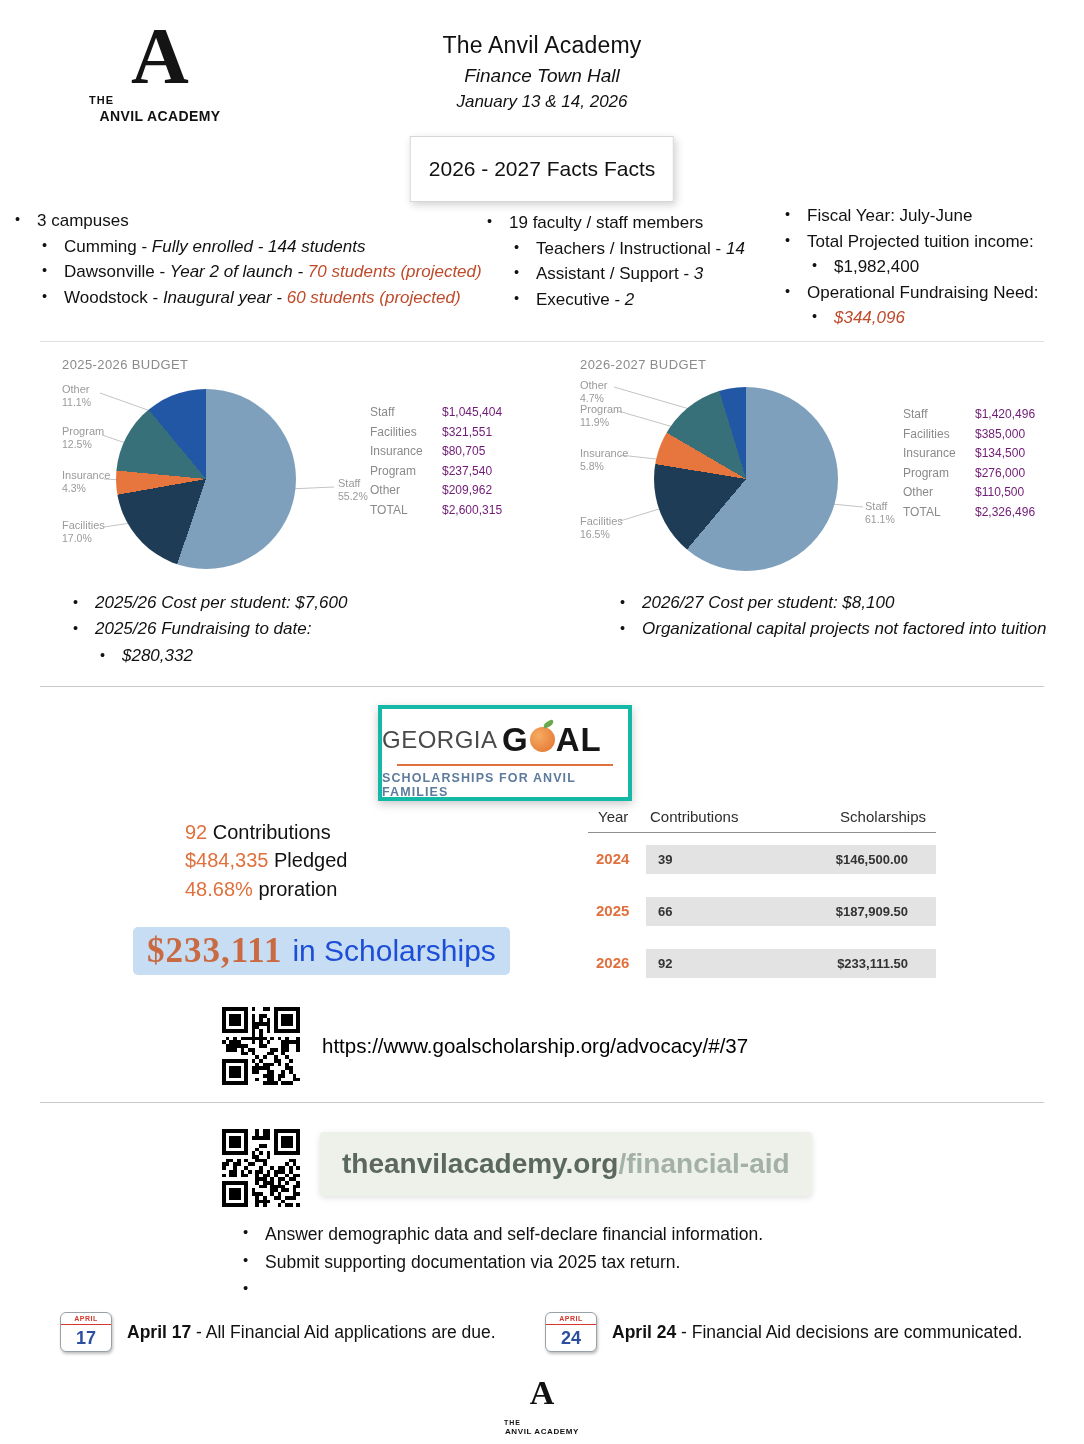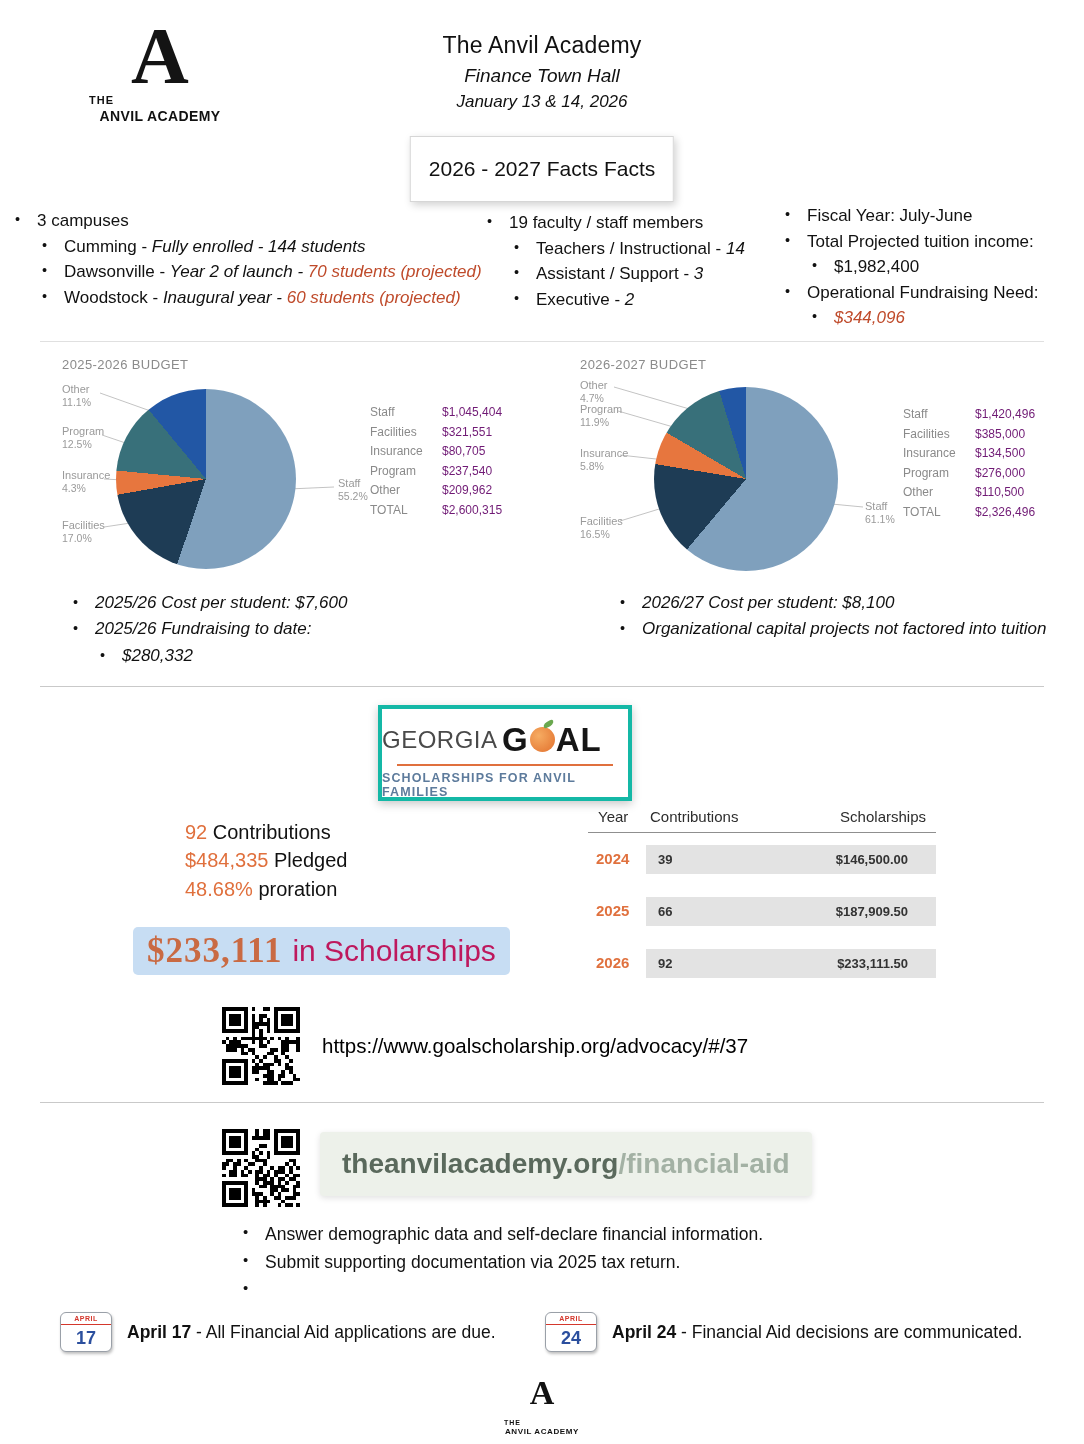--- a/index.html
+++ b/index.html
@@ -82,21 +82,21 @@
                   background:#6aa84f; border-radius:70% 30% 70% 30%; transform:rotate(-22deg); }
   .gl-rule { margin:5px auto 0; width:216px; border-top:2px solid #e0703d; }
   .gl-sub { margin-top:5px; font-size:12.5px; font-weight:700; color:#5d7b9c; letter-spacing:1.1px; }
 
   .goal-stats { position:absolute; left:140px; top:818px; font-size:20px; line-height:1.42;margin-left:45px; }
   .stat-hi { color:#e0703d; }
 
   .goal-banner { position:absolute; left:133px; top:927px; height:48px; display:inline-flex; align-items:center;
                  background:#c7ddf3; border-radius:5px; padding:0 14px; white-space:nowrap;justify-content:flex-end; }
   .gb-amount { font-family:"Liberation Serif", serif; font-weight:700; font-size:35px; color:#c96a43; letter-spacing:1px; }
-  .gb-text { font-size:30px; color:#be185d; margin-left:10px; }
+  .gb-text { font-size:30px; color:#1d4ed8; margin-left:10px; }
 
   .goal-table { position:absolute; left:588px; top:806px; width:348px; }
   .gt-header { position:relative; height:27px; border-bottom:1px solid #8f8f8f; font-size:15px; color:#2d2d2d; }
   .gt-h-year { position:absolute; left:10px; top:2px; }
   .gt-h-contrib { position:absolute; left:62px; top:2px; }
   .gt-h-schol { position:absolute; right:10px; top:2px; }
   .gt-row { position:relative; height:29px; margin-top:23px; }
   .gt-row:first-of-type { margin-top:12px; }
   .gt-band { position:absolute; left:58px; right:0; top:0; bottom:0; background:#e3e3e3; }
   .gt-year { position:absolute; left:8px; top:5px; font-size:15px; font-weight:700; color:#e0713e; }

